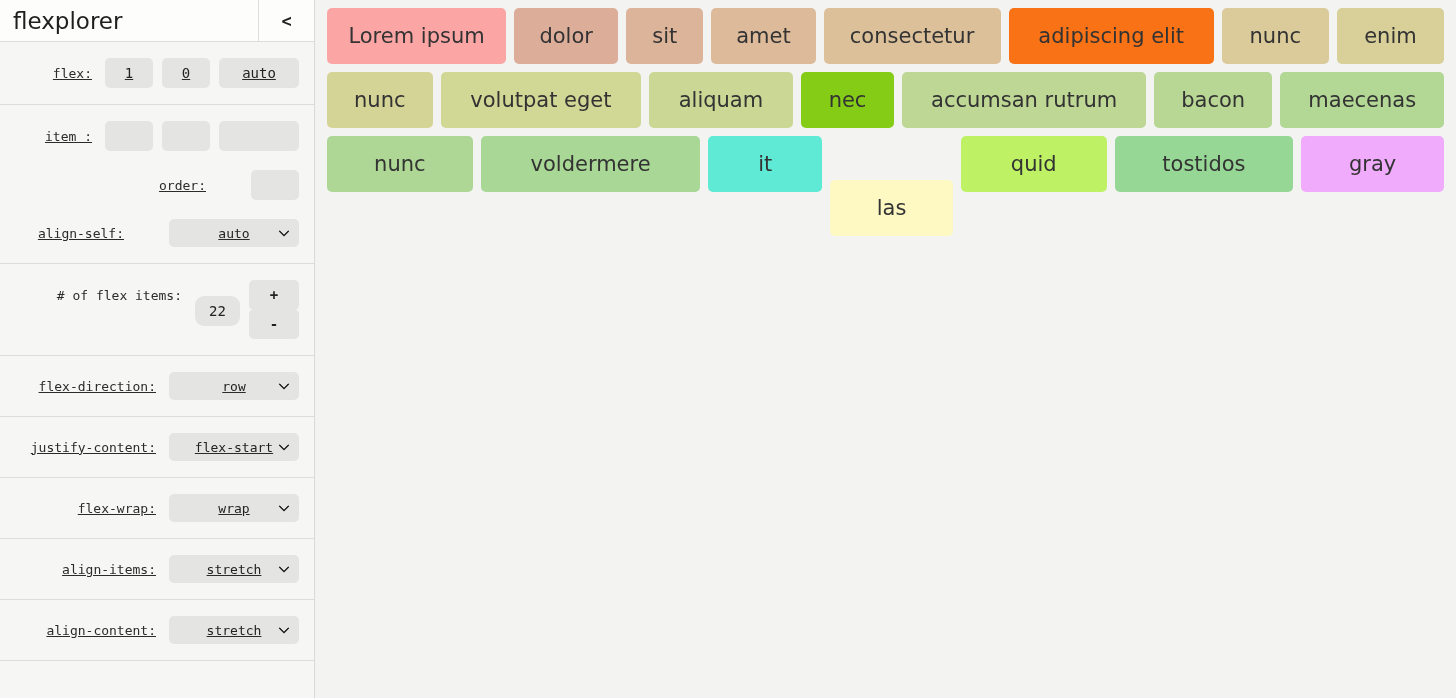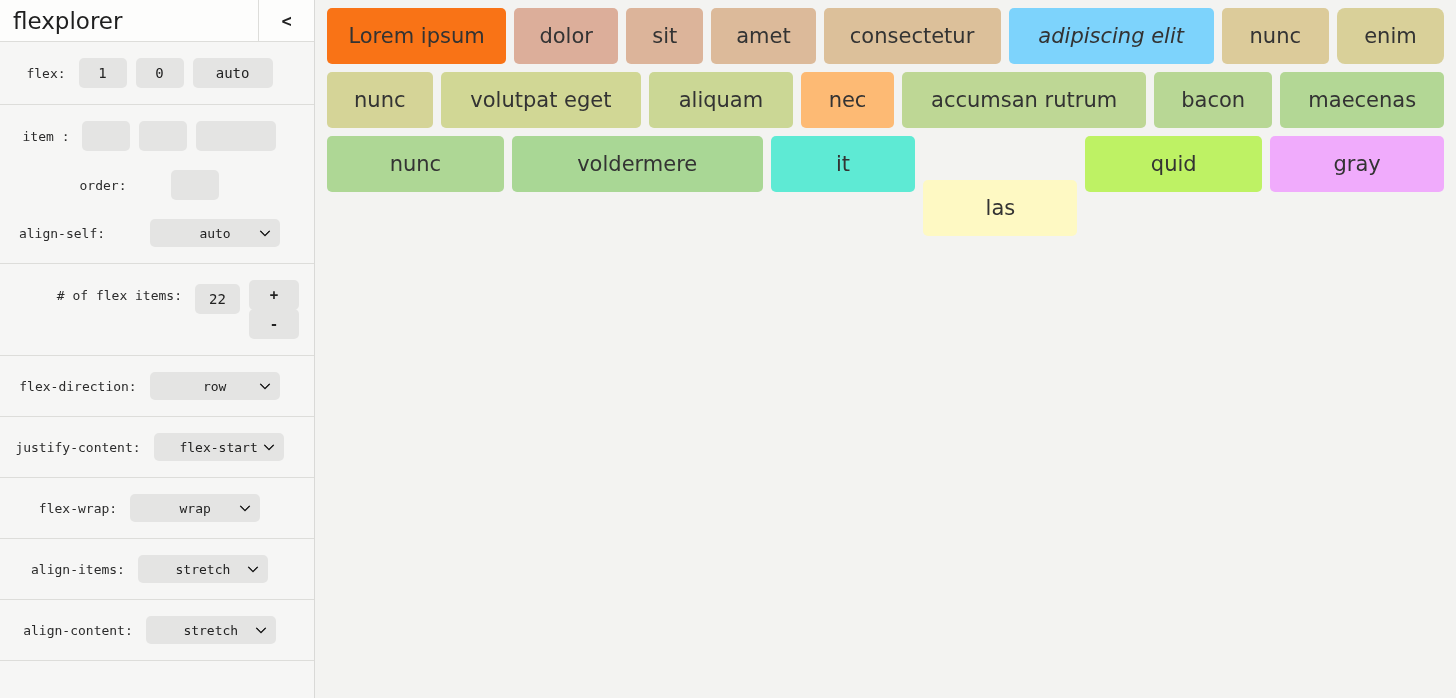--- a/index.html
+++ b/index.html
@@ -37,21 +37,21 @@
     font-family: "DejaVu Sans Mono", monospace;
     font-size: 17px; font-weight: bold; color: #222;
     cursor: pointer;
   }
 
   .section {
     padding: 16px 15px 16px 0;
     border-bottom: 1px solid #ddddda;
   }
   .ctl-row {
-    display: flex; align-items: center; justify-content: center;
+    display: flex; align-items: center; justify-content: flex-end; text-decoration: underline;
   }
   .ctl-row + .ctl-row { margin-top: 19px; gap: 32px; }
   .lbl {
     font-family: "DejaVu Sans Mono", monospace;
     font-size: 13px;
     color: #2b2b2b;
     margin-right: 13px;
     white-space: pre;
   }
   .tbox {
@@ -161,21 +161,21 @@
       <div class="selectbox">
         <span>auto</span>
         <span class="chev"></span>
       </div>
     </div>
   </div>
 
   <div class="section">
     <div class="num-row">
       <span class="lbl"># of flex items:</span>
-      <input class="tbox w45" style="margin-top: 4px;" value="22">
+      <input class="tbox w45" style="margin-top: 16px; border-radius: 9px;" value="22">
       <div class="pm-col">
         <button class="pm-btn">+</button>
         <button class="pm-btn">-</button>
       </div>
     </div>
   </div>
 
   <div class="section">
     <div class="ctl-row">
       <span class="lbl">flex-direction:</span>
@@ -224,35 +224,36 @@
         <span class="chev"></span>
       </div>
     </div>
   </div>
 
   <div class="section" style="height:6px;border-bottom:none;"></div>
 </div>
 
 <div class="main">
   <div class="flex-container">
-      <div class="flex-item" style="background: #f97316; flex-basis: 170px;">Lorem ipsum</div>
+      <div class="flex-item" style="background: #fca5a5; flex-basis: 170px;">Lorem ipsum</div>
       <div class="flex-item" style="background: rgb(220, 174, 154); flex-basis: 95px;">dolor</div>
       <div class="flex-item" style="background: rgb(220, 180, 154); flex-basis: 68px;">sit</div>
       <div class="flex-item" style="background: rgb(220, 186, 154); flex-basis: 95px;">amet</div>
       <div class="flex-item" style="background: rgb(220, 192, 154); flex-basis: 168px;">consectetur</div>
-      <div class="flex-item" style="background: #7dd3fc; flex-basis: 196px; font-style: italic;">adipiscing elit</div>
+      <div class="flex-item" style="background: #f97316; flex-basis: 196px;">adipiscing elit</div>
       <div class="flex-item" style="background: rgb(220, 203, 154); flex-basis: 98px;">nunc</div>
-      <div class="flex-item" style="background: rgb(217, 208, 153); flex-basis: 98px; border-radius: 8px;">enim</div>
+      <div class="flex-item" style="background: rgb(217, 208, 153); flex-basis: 98px;">enim</div>
       <div class="flex-item" style="background: rgb(213, 212, 151); flex-basis: 100px;">nunc</div>
       <div class="flex-item" style="background: rgb(209, 215, 149); flex-basis: 195px;">volutpat eget</div>
       <div class="flex-item" style="background: rgb(203, 215, 149); flex-basis: 138px;">aliquam</div>
-      <div class="flex-item" style="background: #fdba74; flex-basis: 88px;">nec</div>
+      <div class="flex-item" style="background: #84cc16; flex-basis: 88px;">nec</div>
       <div class="flex-item" style="background: rgb(190, 215, 149); flex-basis: 238px;">accumsan rutrum</div>
       <div class="flex-item" style="background: rgb(184, 215, 149); flex-basis: 113px;">bacon</div>
       <div class="flex-item" style="background: rgb(179, 215, 149); flex-basis: 158px;">maecenas</div>
       <div class="flex-item" style="background: rgb(174, 215, 149); flex-basis: 138px;">nunc</div>
       <div class="flex-item" style="background: rgb(169, 215, 149); flex-basis: 212px;">voldermere</div>
       <div class="flex-item" style="background: #5eead4; flex-basis: 106px; text-align: center;">it</div>
       <div class="flex-item" style="background: #fef9c3; flex-basis: 115px; margin-top: 48px;">las</div>
       <div class="flex-item" style="background: #bef264; flex-basis: 138px;">quid</div>
+      <div class="flex-item" style="background: rgb(150, 215, 149); flex-basis: 171px;">tostidos</div>
       <div class="flex-item" style="background: #f0abfc; flex-basis: 135px;">gray</div>
     </div>
 </div>
 
 </body></html>

